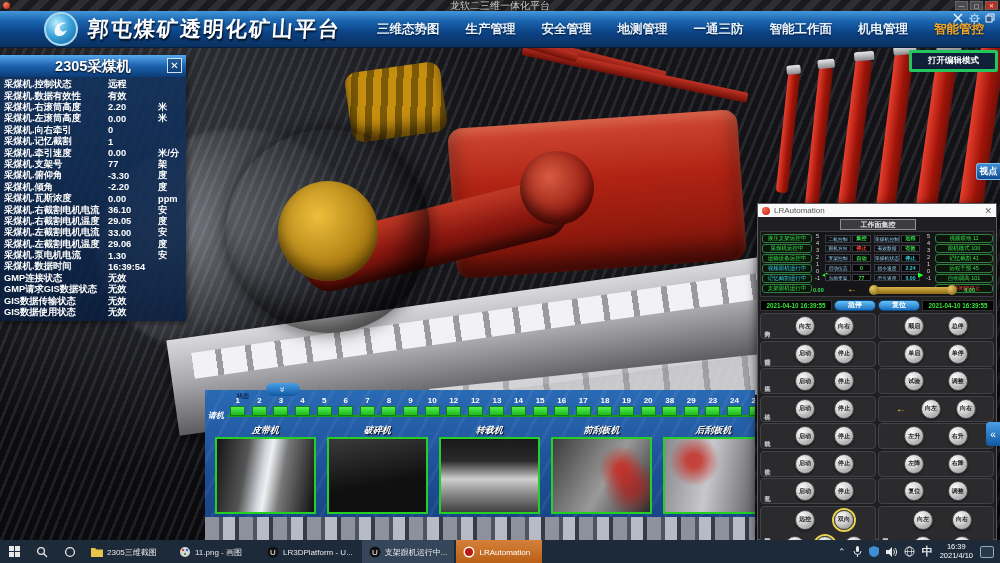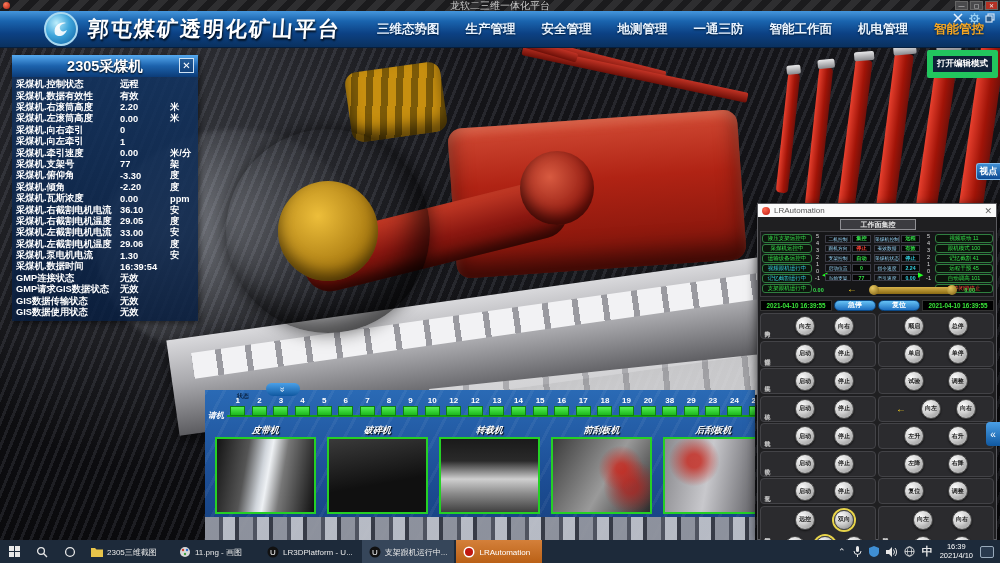--- a/index.html
+++ b/index.html
@@ -24,22 +24,22 @@
     background:radial-gradient(circle at 35% 30%,#bdeefc,#3fa6dc 45%,#0c5da0);border:2px solid #a8d8f0;
     display:flex;align-items:center;justify-content:center;}
   #brand{margin-left:10px;font-size:21px;font-weight:bold;color:#fff;letter-spacing:2px;
     text-shadow:1px 2px 2px rgba(0,0,0,.8);transform:skewX(-4deg);white-space:nowrap;}
   #nav-menu{display:flex;margin-left:36px;gap:26px;white-space:nowrap;}
   .nav-item{font-size:12.5px;font-weight:bold;color:#eaf4ff;text-shadow:0 1px 2px #001a33;cursor:pointer;}
   .nav-item.active{color:#f5a623;}
   #nav-tools{position:absolute;right:4px;top:1px;display:flex;gap:4px;align-items:center;}
   .ntool{width:12px;height:12px;display:flex;align-items:center;justify-content:center;}
 
-  #edit-btn{position:absolute;right:2px;top:50px;z-index:38;background:#0e2138;border:6px solid #22c55e;
-    color:#fff;font-size:8.5px;font-weight:bold;padding:2px 4px;border-radius:2px;}
+  #edit-btn{position:absolute;right:2px;top:50px;z-index:38;background:#0e2138;border:3px solid #22c55e;
+    color:#fff;font-size:8.5px;font-weight:bold;padding:2px 16px;border-radius:2px;}
 
   
   #scene{position:absolute;left:0;top:11px;width:1000px;height:529px;overflow:hidden;
     background:
       radial-gradient(circle at 18% 30%,rgba(210,220,235,.18),transparent 34%),
       radial-gradient(circle at 60% 85%,rgba(180,190,205,.10),transparent 40%),
       repeating-linear-gradient(112deg,rgba(72,74,82,.30) 0 3px,rgba(10,10,12,.30) 3px 9px),
       linear-gradient(180deg,#1a1a1f 0%,#121216 55%,#0a0a0d 100%);}
   .beam{position:absolute;background:linear-gradient(180deg,#c03224,#6e1008);border-radius:2px;}
   .b1{left:468px;top:36px;width:200px;height:12px;transform:rotate(14deg);}
@@ -79,21 +79,21 @@
     background:repeating-linear-gradient(90deg,#f2f2f4 0 24px,#9a9aa0 24px 30px);}
   .walk{position:absolute;left:430px;top:356px;width:420px;height:40px;transform:rotate(-6deg);
     background:repeating-linear-gradient(90deg,#e8e8ea 0 34px,#b8b8bc 34px 40px);opacity:.85;}
 
   
   #viewpoint{position:absolute;right:0;top:163px;width:24px;height:17px;z-index:41;
     background:linear-gradient(180deg,#3f8fd4,#0d4a92);border:1px solid #7fb8e8;border-right:none;
     color:#fff;font-size:9px;font-weight:bold;display:flex;align-items:center;justify-content:center;border-radius:3px 0 0 3px;}
 
   
-  #shearer-panel{position:absolute;left:12px;top:55px;width:186px;z-index:42;
+  #shearer-panel{position:absolute;left:0;top:55px;width:186px;z-index:42;
     background:linear-gradient(180deg,rgba(18,52,98,.88),rgba(8,30,64,.85));box-shadow:2px 2px 6px rgba(0,0,0,.5);}
   #sp-head{height:22px;background:linear-gradient(180deg,#56aaf0,#1c62ac 50%,#0c3c78);display:flex;align-items:center;position:relative;}
   #sp-title{flex:1;text-align:center;font-size:14.5px;font-weight:bold;color:#fff;text-shadow:0 1px 2px #000;}
   #sp-close{position:absolute;right:4px;top:3px;width:15px;height:15px;border:1px solid #cfe2f4;color:#fff;
     font-size:10px;line-height:13px;text-align:center;background:rgba(20,60,110,.6);}
   #sp-rows{padding:2px 0 3px 4px;}
   .srow{display:flex;height:11.4px;align-items:center;}
   .srow .lb{width:104px;font-size:9.3px;font-weight:bold;color:#fff;white-space:nowrap;}
   .srow .vl{width:50px;font-size:9.3px;font-weight:bold;color:#fff;}
   .srow .un{width:26px;font-size:9.3px;font-weight:bold;color:#fff;}
@@ -307,21 +307,21 @@
           <span class="lb">采煤机.左滚筒高度</span>
           <span class="vl">0.00</span>
           <span class="un">米</span>
         </div>
         <div class="srow">
           <span class="lb">采煤机.向右牵引</span>
           <span class="vl">0</span>
           <span class="un"></span>
         </div>
         <div class="srow">
-          <span class="lb">采煤机.向左牵引</span>
+          <span class="lb">采煤机.记忆截割</span>
           <span class="vl">1</span>
           <span class="un"></span>
         </div>
         <div class="srow">
           <span class="lb">采煤机.牵引速度</span>
           <span class="vl">0.00</span>
           <span class="un">米/分</span>
         </div>
         <div class="srow">
           <span class="lb">采煤机.支架号</span>

